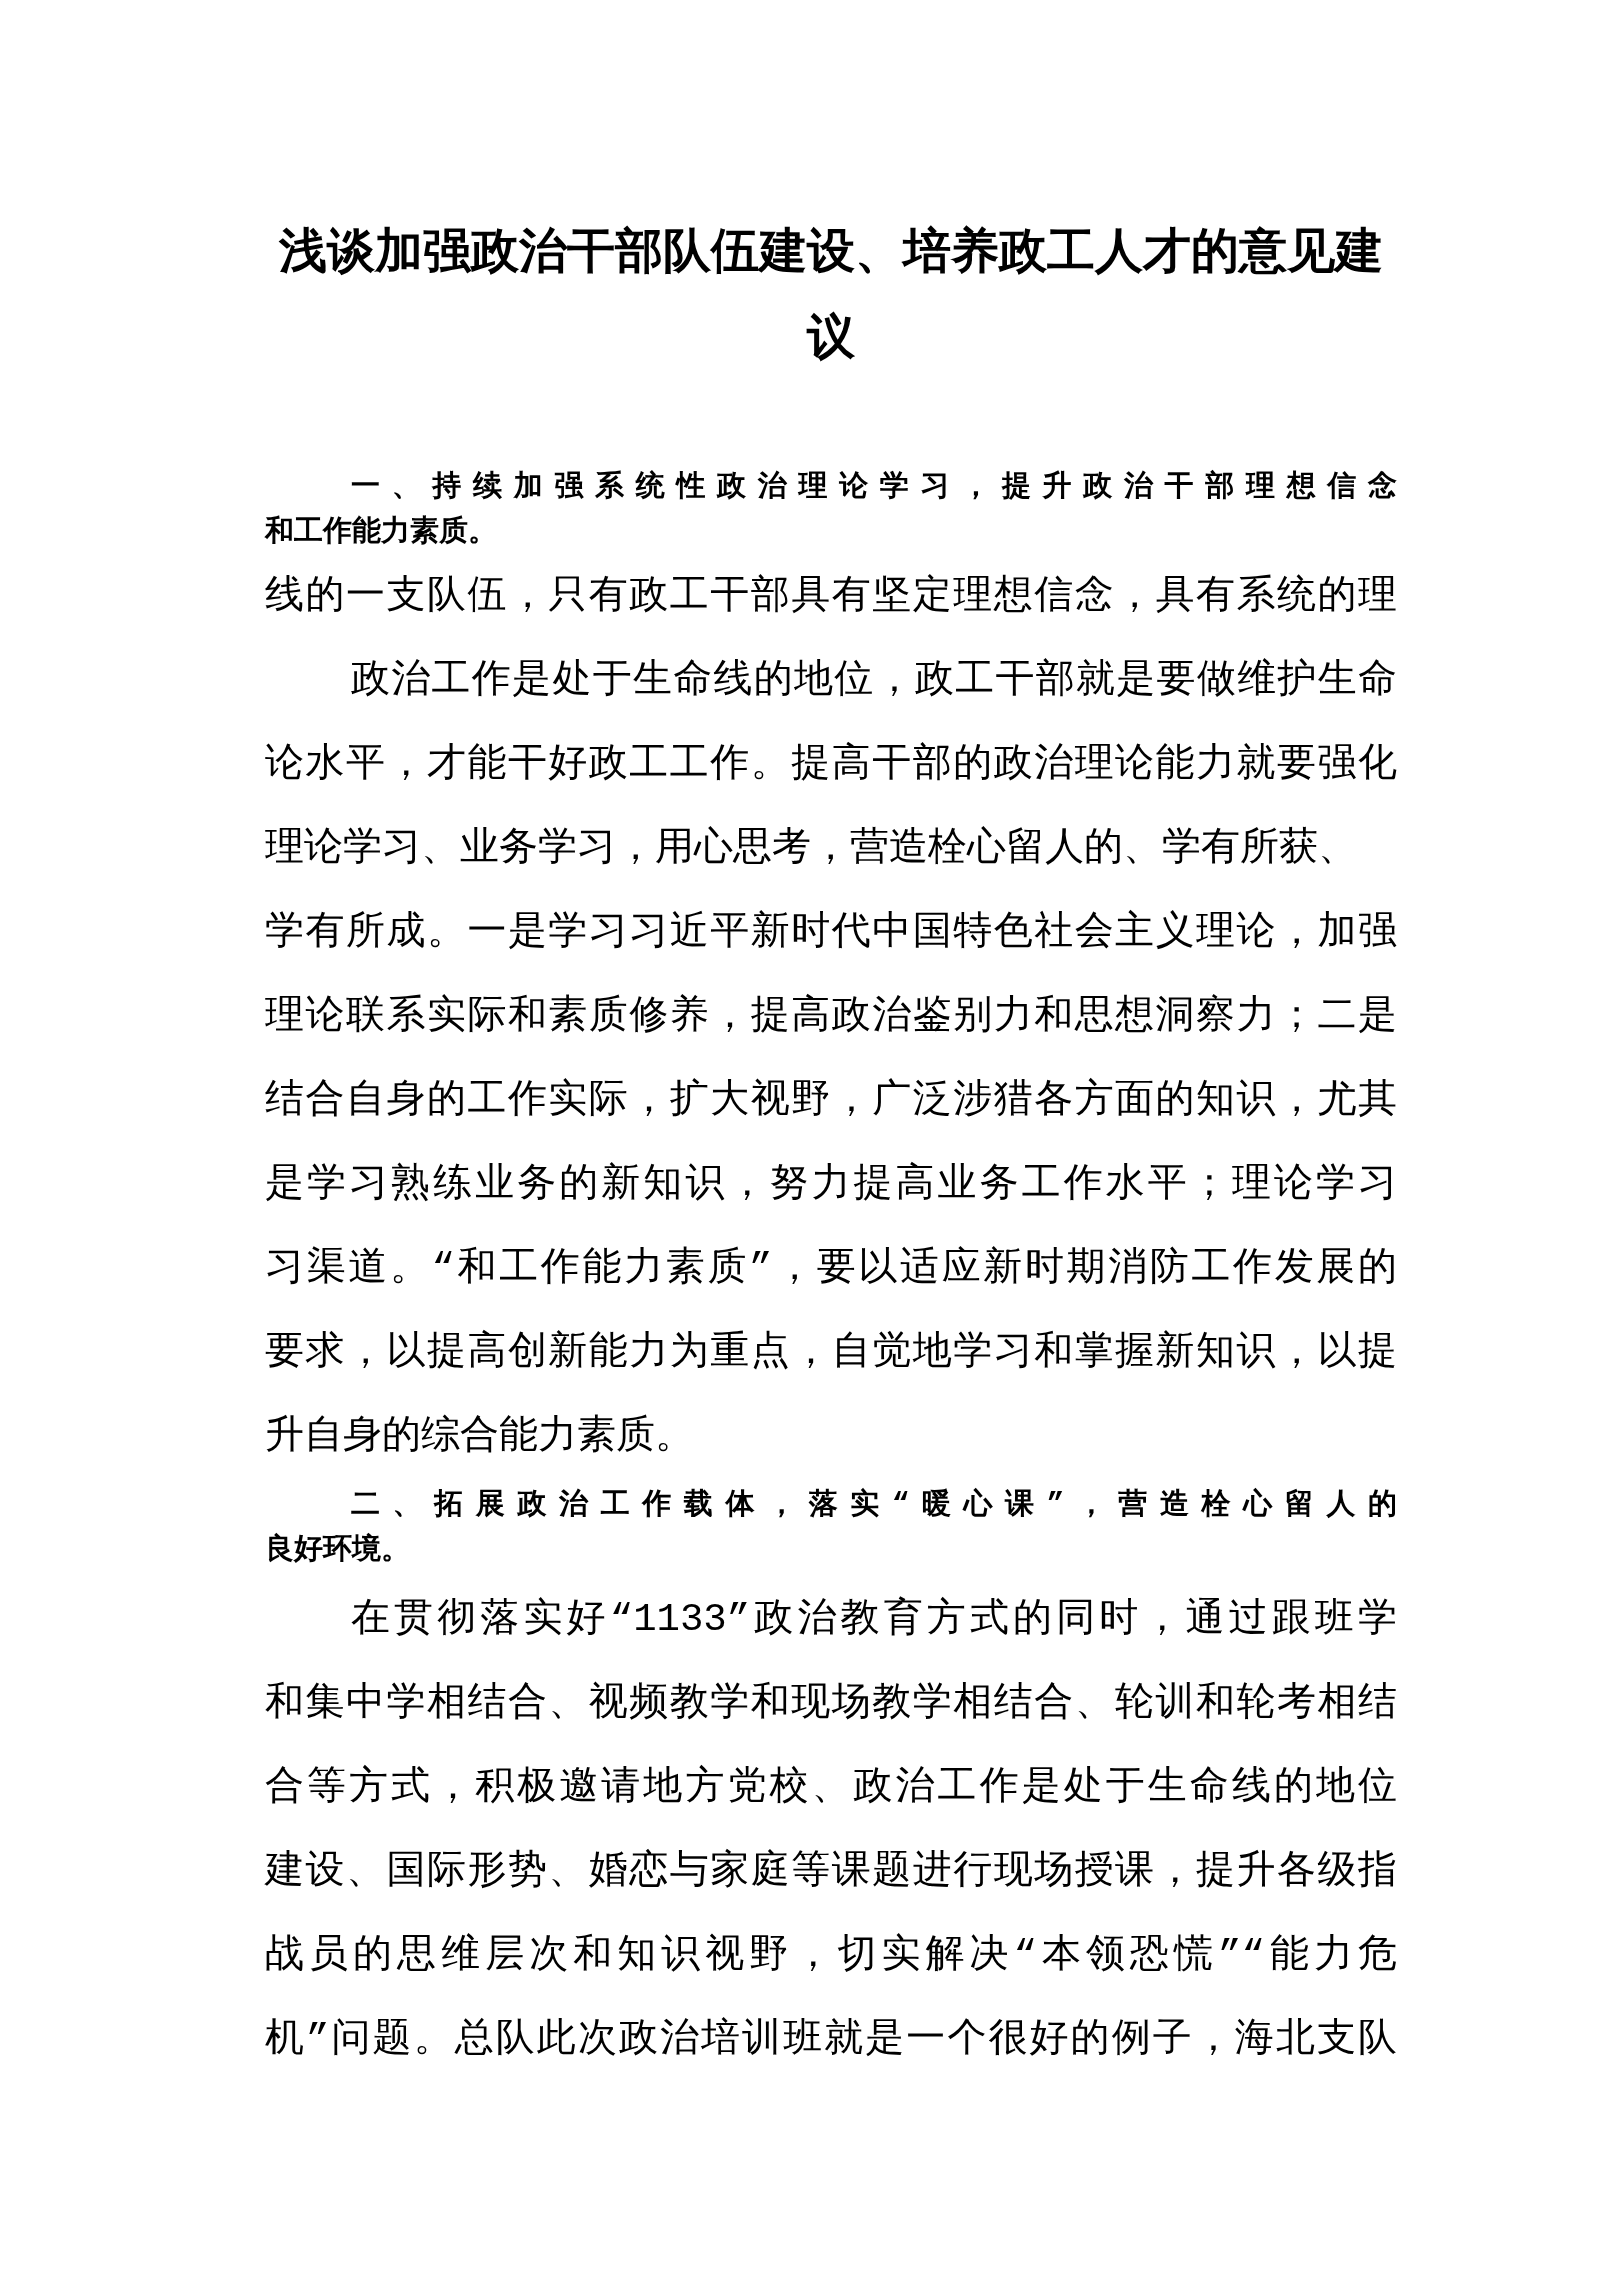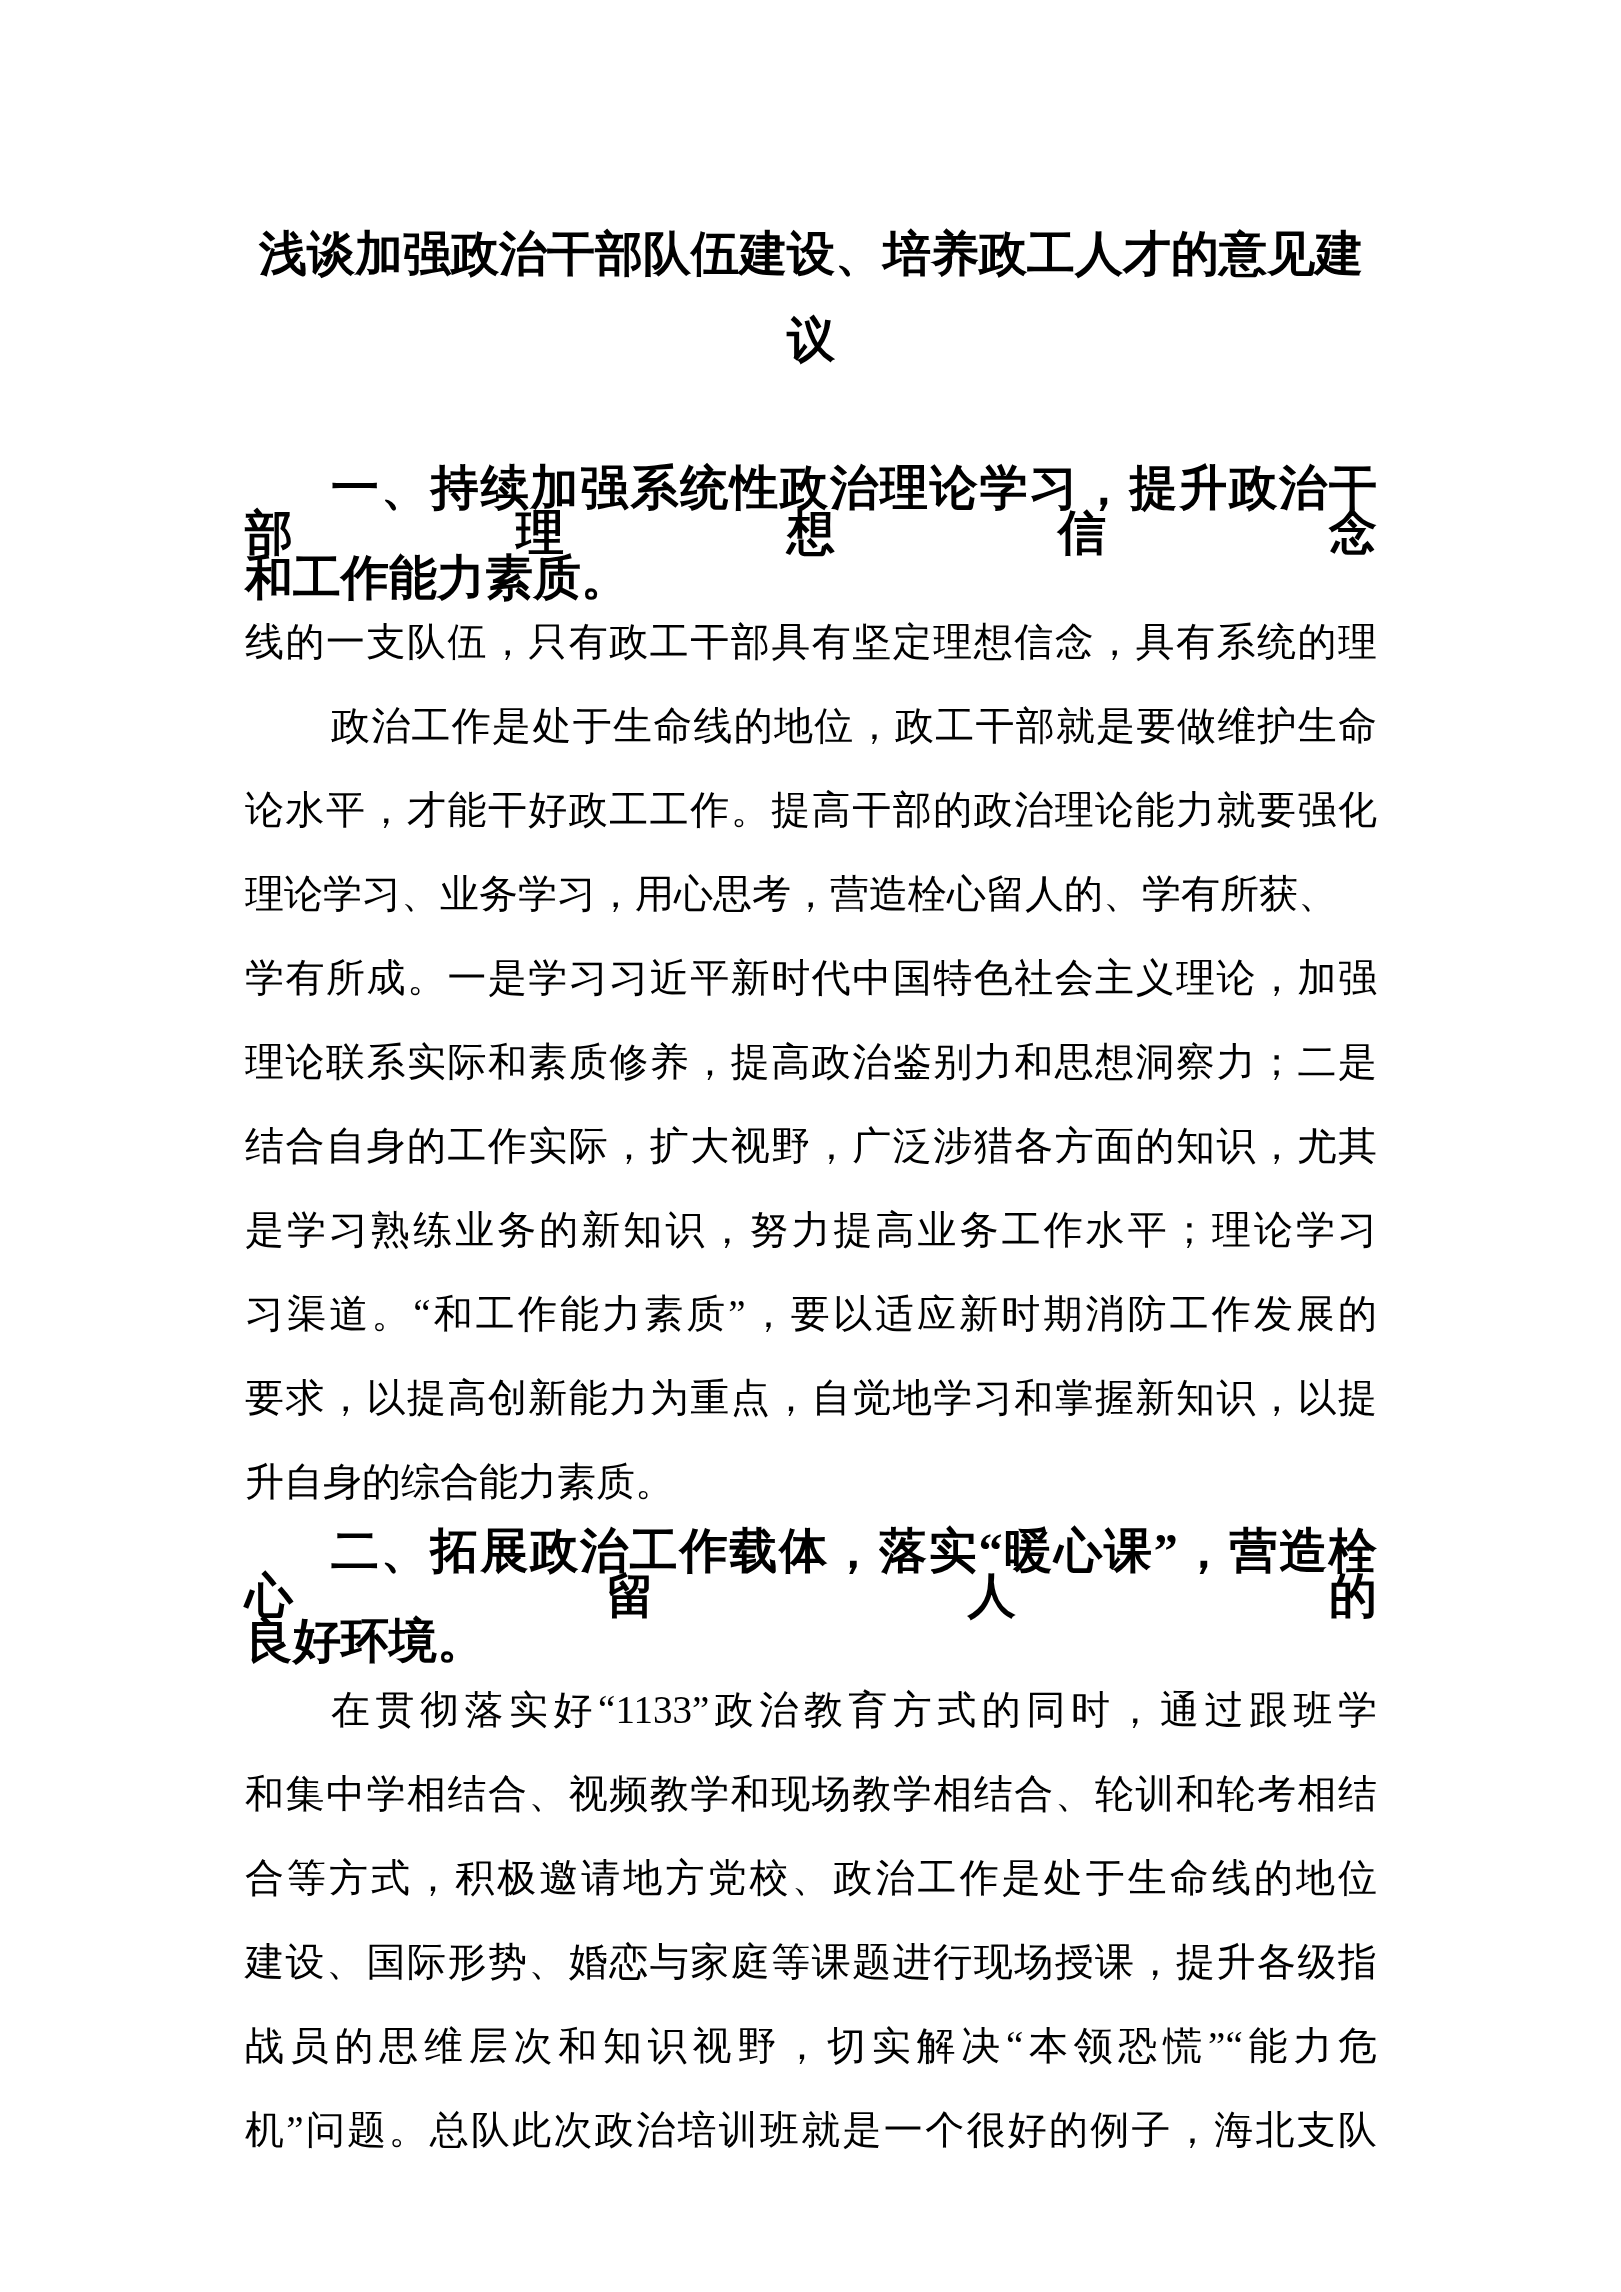--- a/index.html
+++ b/index.html
@@ -6,43 +6,44 @@
     margin: 0;
     padding: 0;
     background: #ffffff;
   }
   .page {
     position: relative;
     width: 1401px;
     height: 2293px;
     background: #ffffff;
     overflow: hidden;
-    font-family: Liberation Serif, serif;
+    font-family: Liberation Mono, monospace;
     color: #000000;
+    padding-left: 20px;
   }
   .doc {
     margin-left: 245px;
     width: 1132px;
     padding-top: 211px;
   }
   .title-line {
     font-size: 48px;
     font-weight: 700;
     line-height: 86px;
     text-align: center;
     white-space: nowrap;
   }
   .heading {
     margin-top: 82px;
   }
   .heading.second {
     margin-top: 4px;
   }
   .heading-line {
-    font-size: 48px;
+    font-size: 29px;
     font-weight: 700;
     line-height: 45px;
   }
   .para {
     margin: 0;
   }
   .para.second {
     margin-top: 4.9px;
   }
   .body-line {

